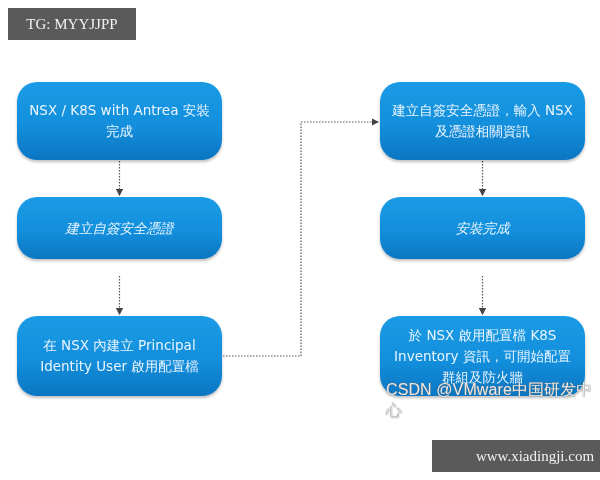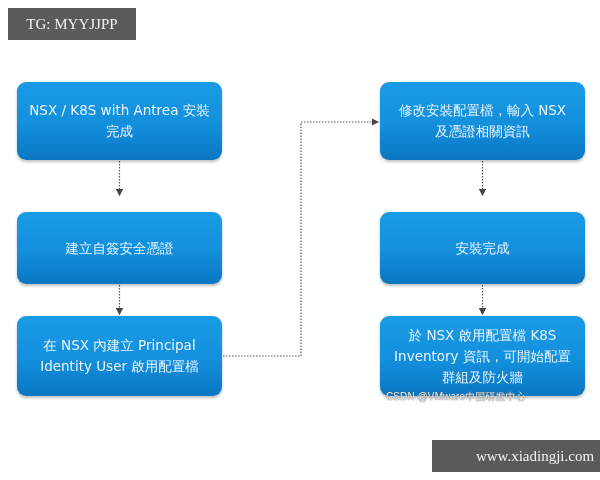--- a/index.html
+++ b/index.html
@@ -1,26 +1,26 @@
 <!DOCTYPE html>
 <html><head>
 <meta charset="utf-8">
 <style>
   html, body { margin:0; padding:0; }
   body { width:600px; height:480px; background:#ffffff; position:relative; overflow:hidden; font-family:"DejaVu Sans", sans-serif; }
   .tag { position:absolute; background:#5a5a5a; color:#f2f2f2; font-family:Liberation Serif, serif; font-size:15px; display:flex; align-items:center; justify-content:center; }
   .tag-top { left:8px; top:8px; width:128px; height:32px; }
   .tag-bottom { left:432px; top:440px; width:160px; height:32px;padding-left:23px; }
-  .box { position:absolute; width:205px; border-radius:9px; background:linear-gradient(180deg,#1a9be6 0%,#138fdc 55%,#0b76c2 100%); box-shadow:0 2px 3px rgba(0,0,0,0.25); color:#eaf5ff; font-size:13.5px; line-height:21px; text-align:center; display:flex; align-items:center; justify-content:center; padding:0 12px; box-sizing:border-box; }
+  .box { position:absolute; width:205px; border-radius:20px; background:linear-gradient(180deg,#1a9be6 0%,#138fdc 55%,#0b76c2 100%); box-shadow:0 2px 3px rgba(0,0,0,0.25); color:#eaf5ff; font-size:13.5px; line-height:21px; text-align:center; display:flex; align-items:center; justify-content:center; padding:0 12px; box-sizing:border-box; }
   .l { left:17px; } .r { left:380px; }
   .row1 { top:82px; height:78px; }
-  .row2 { top:212px; height:72px; }
+  .row2 { top:197px; height:62px;font-style:italic; }
   .row3 { top:316px; height:80px; }
   svg.conn { position:absolute; left:0; top:0; width:600px; height:480px; pointer-events:none; }
-  .watermark { position:absolute; left:386px; top:390px; font-size:10px; color:rgba(255,255,255,0.85); font-family:"Liberation Sans", sans-serif; text-shadow:0 0 1px #6a6a6a, 0 0 1px #6a6a6a; letter-spacing:0.1px; }
+  .watermark { position:absolute; left:386px; top:380px; font-size:16px; color:rgba(255,255,255,0.85); font-family:"Liberation Sans", sans-serif; text-shadow:0 0 1px #6a6a6a, 0 0 1px #6a6a6a; letter-spacing:0.1px; }
 </style>
 </head>
 <body>
 
 <div class="tag tag-top">TG: MYYJJPP</div>
 
 <svg class="conn" viewBox="0 0 600 480">
   <defs>
     <marker id="arr" markerWidth="6" markerHeight="6" refX="5" refY="3" orient="auto">
       <path d="M0,0 L6,3 L0,6 z" fill="#444"></path>
@@ -39,21 +39,21 @@
     <span>NSX / K8S with Antrea 安裝完成</span>
   </div>
 <div class="box l row2">
     <span>建立自簽安全憑證</span>
   </div>
 <div class="box l row3">
     <span>在 NSX 內建立 Principal Identity User 啟用配置檔</span>
   </div>
 
 <div class="box r row1">
-    <span>修改安裝配置檔，輸入 NSX 及憑證相關資訊</span>
+    <span>建立自簽安全憑證，輸入 NSX 及憑證相關資訊</span>
   </div>
 <div class="box r row2">
     <span>安裝完成</span>
   </div>
 <div class="box r row3">
     <span>於 NSX 啟用配置檔 K8S Inventory 資訊，可開始配置群組及防火牆</span>
   </div>
 
 <div class="watermark">CSDN @VMware中国研发中心</div>
 <div class="tag tag-bottom">www.xiadingji.com</div>

